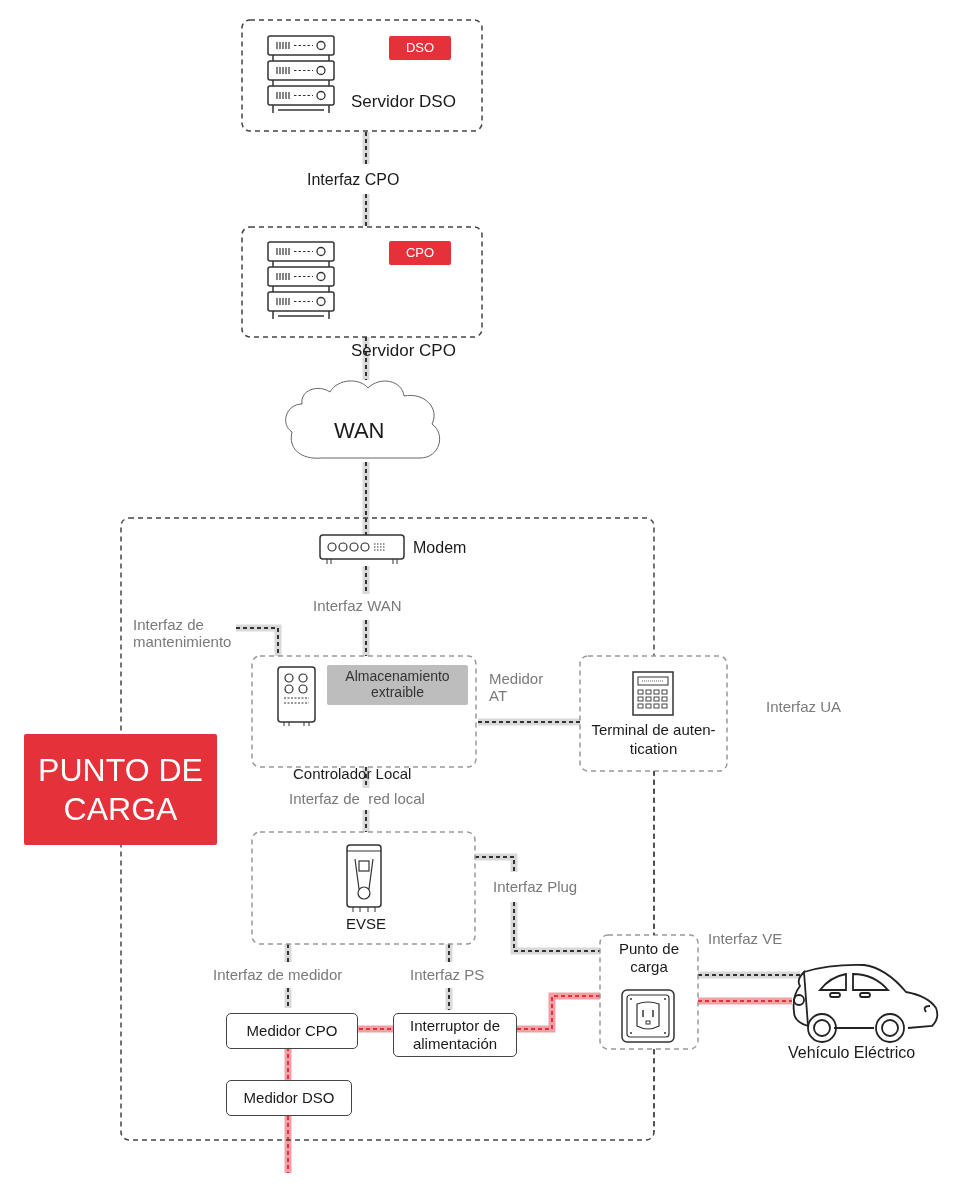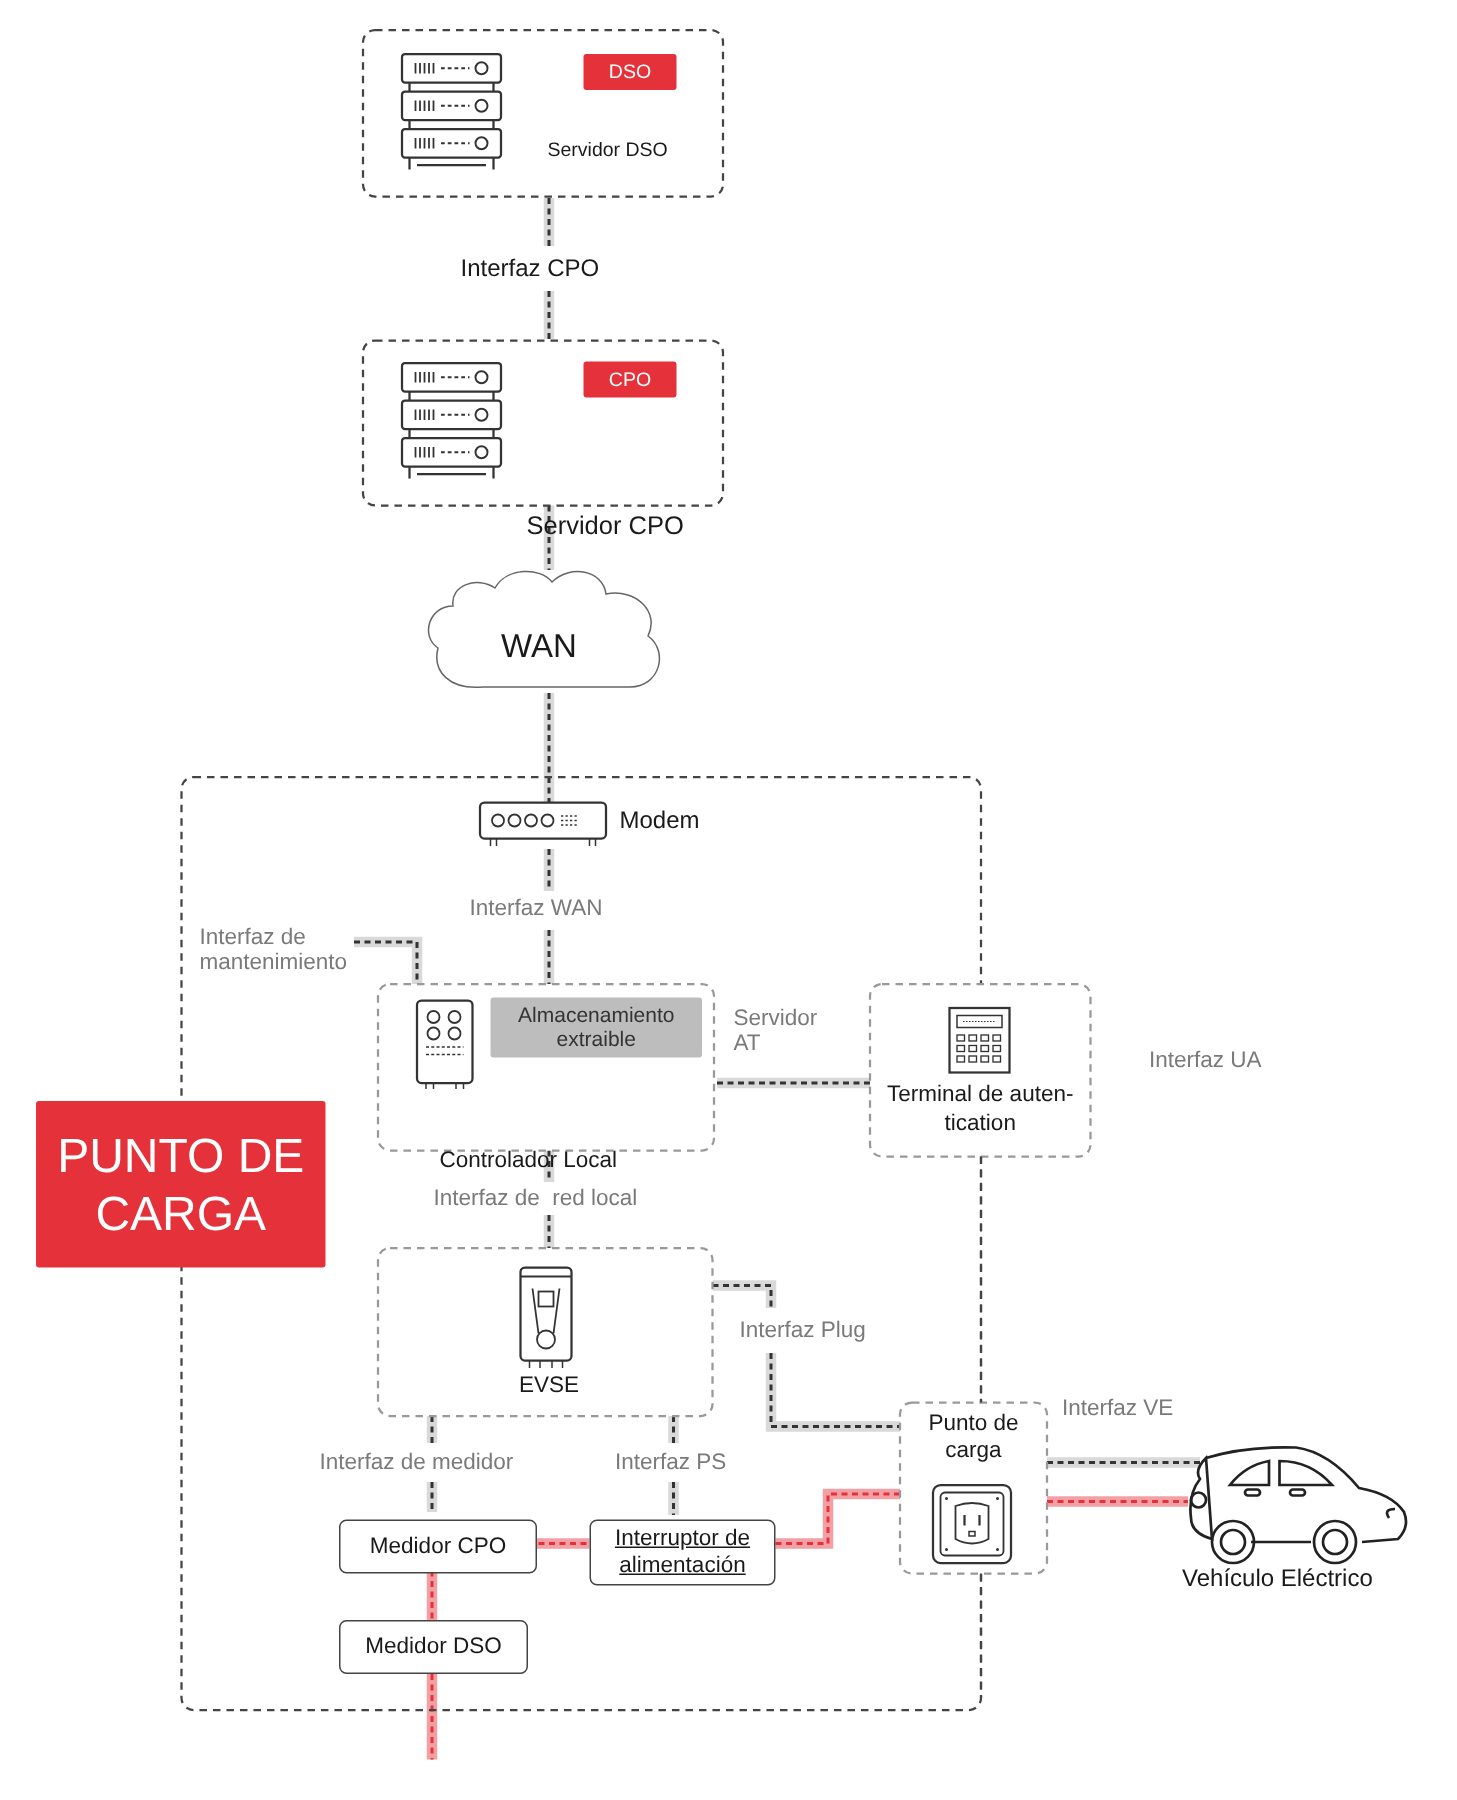--- a/index.html
+++ b/index.html
@@ -246,42 +246,42 @@
     <ellipse cx="9" cy="40" rx="5" ry="5"></ellipse>
     <path d="M136 52 Q132 46 140 46"></path>
     <circle cx="32" cy="68" r="14"></circle>
       <circle cx="32" cy="68" r="8"></circle>
     <circle cx="130" cy="68" r="14" transform="translate(-30 0)"></circle>
       <circle cx="130" cy="68" r="8" transform="translate(-30 0)"></circle>
   </g>
 </svg>
 
 <div class="badge" style="left:389px;top:36px;width:62px;">DSO</div>
-<div class="lbl dark" style="left:365px;top:92px;font-size:13px;">Servidor DSO</div>
+<div class="lbl dark" style="left:351px;top:92px;font-size:17px;">Servidor DSO</div>
 
 <div class="lbl dark" style="left:307px;top:170px;font-size:16px;">Interfaz CPO</div>
 
 <div class="badge" style="left:389px;top:241px;width:62px;">CPO</div>
 <div class="lbl dark" style="left:351px;top:298px;font-size:17px;margin-top:43px;">Servidor CPO</div>
 
 <div class="lbl dark" style="left:334px;top:418px;font-size:22px;">WAN</div>
 
 <div class="lbl dark" style="left:413px;top:538px;font-size:16px;">Modem</div>
 <div class="lbl grey" style="left:313px;top:597px;">Interfaz WAN</div>
 
 <div class="lbl grey" style="left:133px;top:616px;">Interfaz de</div>
 <div class="lbl grey" style="left:133px;top:633px;">mantenimiento</div>
 
 <div class="storage" style="left:327px;top:665px;width:141px;height:40px;">
   <div>Almacenamiento</div>
   <div>extraible</div>
 </div>
 <div class="lbl dark" style="left:293px;top:737px;font-size:15px;margin-top:28px;">Controlador Local</div>
 
-<div class="lbl grey" style="left:489px;top:670px;">Servidor</div>
+<div class="lbl grey" style="left:489px;top:670px;">Medidor</div>
 <div class="lbl grey" style="left:489px;top:687px;">AT</div>
 
 <div class="lbl dark center" style="left:580px;top:721px;width:147px;font-size:15px;">Terminal de auten-</div>
 <div class="lbl dark center" style="left:580px;top:740px;width:147px;font-size:15px;">tication</div>
 
 <div class="lbl grey" style="left:766px;top:698px;">Interfaz UA</div>
 
 <div class="bigred" style="left:24px;top:734px;width:193px;height:111px;">
   <div>
     <div>PUNTO DE</div>
@@ -299,21 +299,21 @@
 <div class="lbl dark center" style="left:600px;top:958px;width:98px;font-size:15px;">carga</div>
 
 <div class="lbl grey" style="left:708px;top:930px;">Interfaz VE</div>
 
 <div class="lbl grey" style="left:213px;top:966px;">Interfaz de medidor</div>
 <div class="lbl grey" style="left:410px;top:966px;">Interfaz PS</div>
 
 <div class="solidbox" style="left:226px;top:1013px;width:132px;height:36px;">
   <span>Medidor CPO</span>
 </div>
-<div class="solidbox" style="left:393px;top:1013px;width:124px;height:44px;text-decoration:underline;">
+<div class="solidbox" style="left:393px;top:1013px;width:124px;height:44px;">
   <div>
     <div>Interruptor de</div>
     <div>alimentación</div>
   </div>
 </div>
 <div class="solidbox" style="left:226px;top:1080px;width:126px;height:36px;justify-content:center;">
   <span>Medidor DSO</span>
 </div>
 
 <div class="lbl dark" style="left:788px;top:1043px;font-size:16px;">Vehículo Eléctrico</div>

